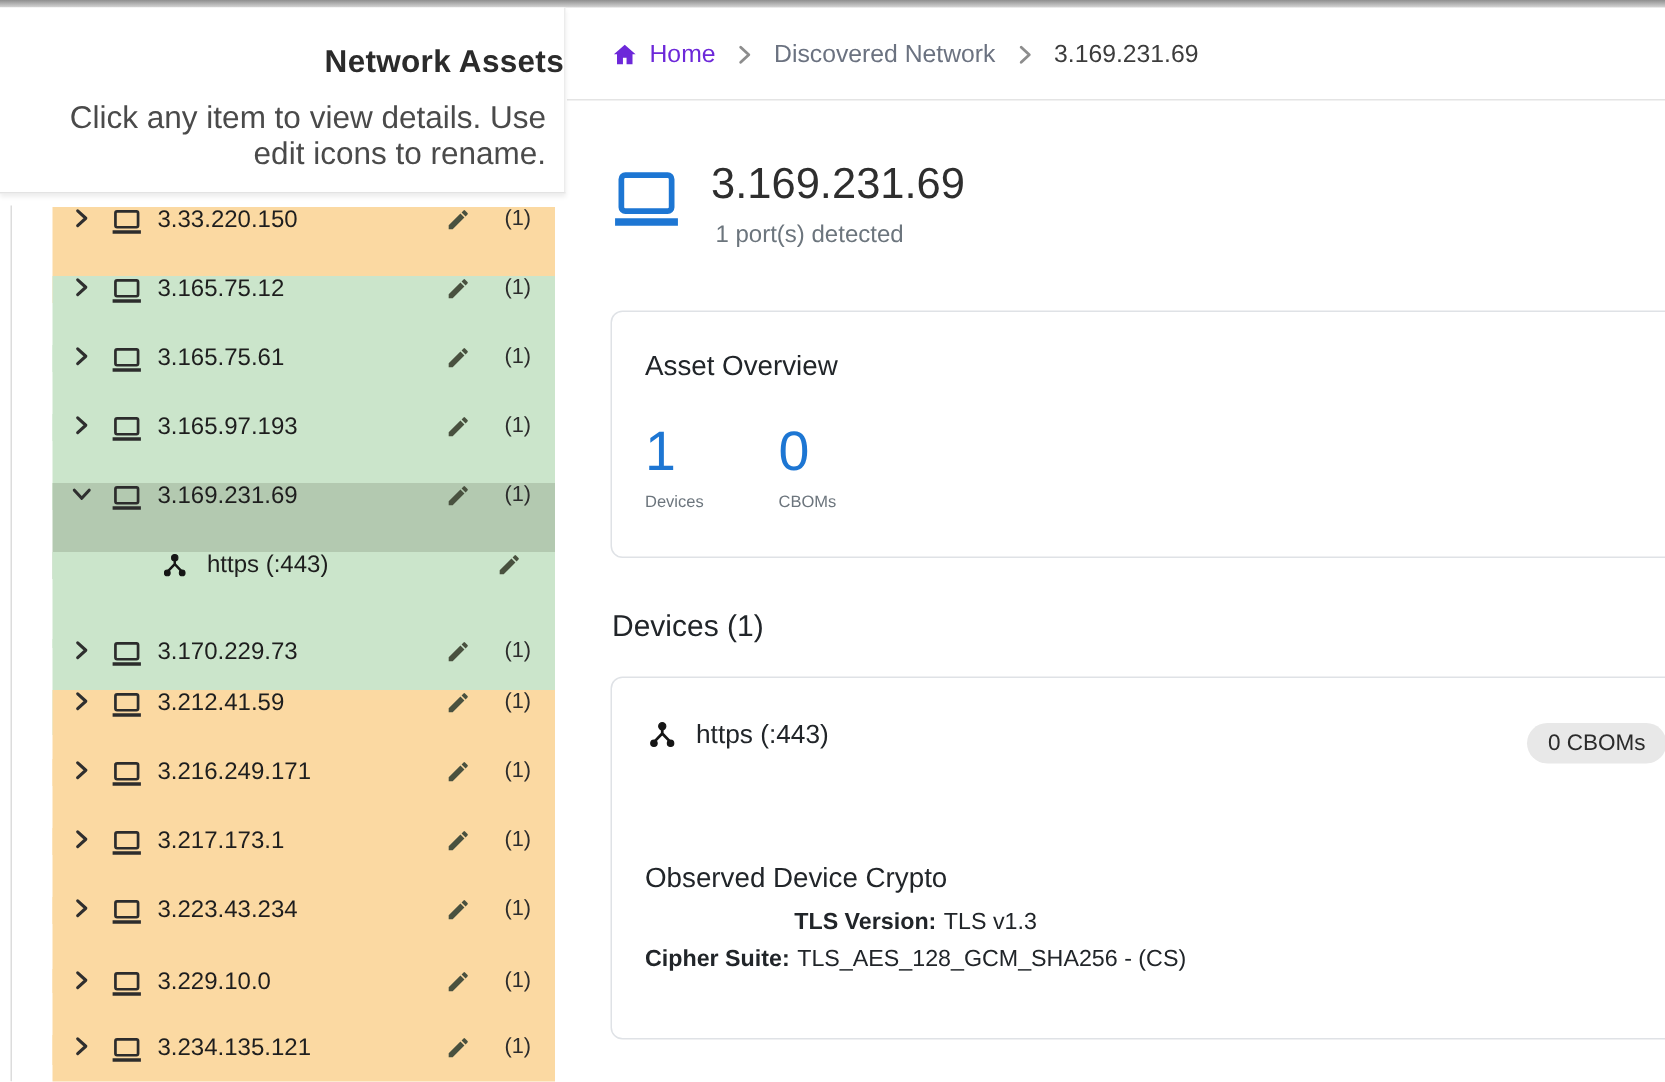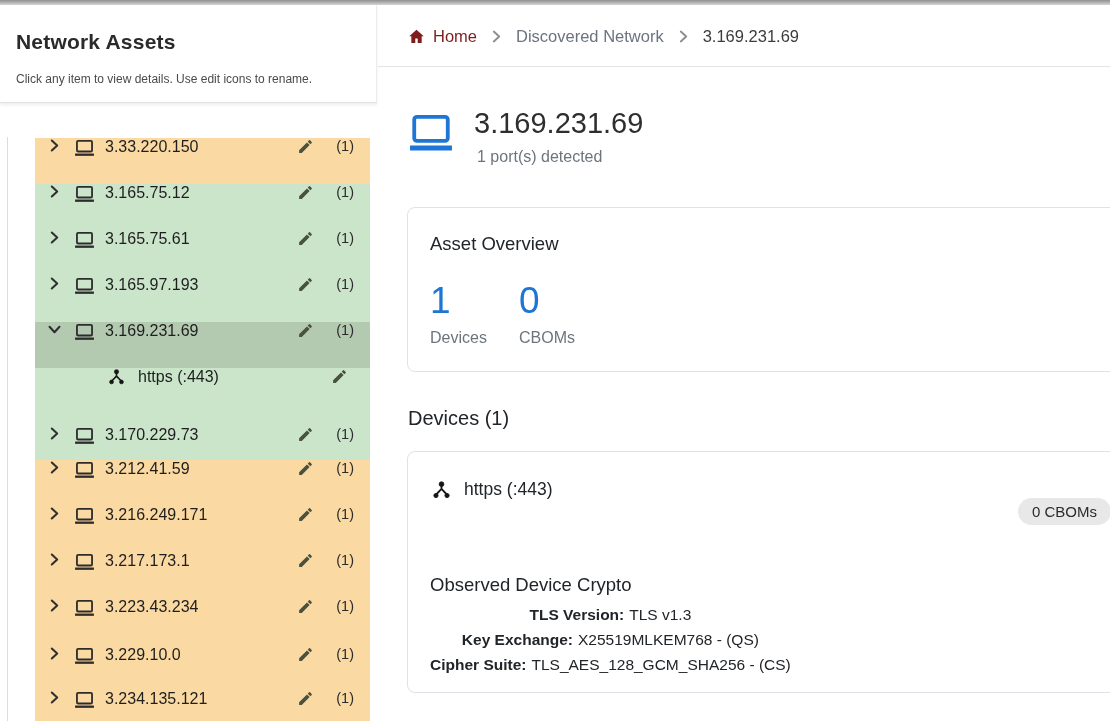--- a/index.html
+++ b/index.html
@@ -7,25 +7,25 @@
     width:1110px;height:721px;overflow:hidden;position:relative;
     background:#ffffff;
     font-family:"Liberation Sans","DejaVu Sans",sans-serif;
     -webkit-font-smoothing:antialiased;
   }
   
   .topbar{position:absolute;top:0;left:0;width:1110px;height:5px;
     background:linear-gradient(#8f8f8f,#d6d6d6);}
 
   
-  .sidebar-header{position:absolute;left:0;top:5px;width:377px;height:98px;
+  .sidebar-header{position:absolute;left:0;top:5px;width:377px;height:124px;
     background:#fff;border-right:1px solid #ececec;border-bottom:1px solid #e3e3e3;
-    box-shadow:0 2px 3px rgba(0,0,0,.07);z-index:5;box-sizing:border-box;}
+    box-shadow:0 2px 3px rgba(0,0,0,.07);z-index:5;box-sizing:border-box;text-align:right;}
   .sidebar-title{margin:25px 0 0 16px;font-size:21px;font-weight:700;color:#2b2b2b;letter-spacing:.2px;}
-  .sidebar-subtitle{margin:13px 16px 0 16px;width:348px;font-size:12px;line-height:24px;color:#4a4a4a;}
+  .sidebar-subtitle{margin:13px 16px 0 16px;width:348px;font-size:21px;line-height:24px;color:#4a4a4a;}
 
   .tree{position:absolute;left:0;top:138px;width:370px;height:583px;z-index:1;}
   .tree-rail{position:absolute;left:7px;top:-1px;width:1px;height:584px;background:#dcdcdc;}
   .tree-row{position:absolute;left:35px;width:335px;height:64px;box-sizing:border-box;
     display:flex;align-items:flex-start;padding:0 16px 0 15px;cursor:pointer;}
   .variant-warning{background:var(--row-warning,#fbd9a2);}
   .variant-success{background:var(--row-success,#cbe5cb);}
   .tree-row.selected{background:var(--row-selected,#b3c9b0);}
   .chev{width:10px;height:14px;display:flex;align-items:center;margin-right:14px;color:#2f2f2f;flex:0 0 auto;}
   .chev svg{display:block;}
@@ -34,46 +34,46 @@
   .tree-row.child{padding-left:73px;padding-right:22px;}
   .tree-row.child .row-icon{width:18px;height:18px;margin-right:12px;color:#161616;}
   .tree-lbl{font-size:16px;color:#1e1e1e;white-space:nowrap;}
   .sp{flex:1 1 auto;}
   .pencil{width:17px;height:17px;color:#49513f;display:flex;align-items:center;flex:0 0 auto;}
   .cnt{width:26px;margin-left:14px;text-align:right;font-size:14.5px;color:#2c2c2c;flex:0 0 auto;}
 
   
   .breadcrumb{position:absolute;left:408px;top:27px;display:flex;align-items:center;
     font-size:16.5px;color:#6b7280;}
-  .bc-home{display:flex;align-items:center;gap:8px;color:#7f1d1d;cursor:pointer;}
+  .bc-home{display:flex;align-items:center;gap:8px;color:#6d28d9;cursor:pointer;}
   .bc-sep{margin:0 15px;display:flex;align-items:center;color:#8d8d8d;}
   .bc-link{cursor:pointer;}
   .bc-current{color:#3c3c3c;}
   .main-divider{position:absolute;left:378px;top:66px;width:732px;height:1px;background:#e4e4e4;}
 
   .asset-laptop{position:absolute;left:408px;top:113px;width:46px;height:40px;color:var(--accent,#1d76d3);}
   .asset-title{position:absolute;left:474px;top:107px;font-size:29px;color:#2e2e2e;}
   .asset-sub{position:absolute;left:477px;top:148px;font-size:16px;color:#6c757d;}
 
   .card{position:absolute;background:#fff;border:1px solid #dfe2e6;border-radius:8px;box-sizing:border-box;}
   .overview-card{left:407px;top:207px;width:745px;height:165px;padding:25px 22px;}
   .card-heading{font-size:18.5px;color:#212529;}
   .stats{display:flex;margin-top:27px;}
   .stat{width:89px;}
   .stat-value{font-size:37px;line-height:1;color:var(--accent,#1d76d3);}
-  .stat-label{margin-top:10px;font-size:16px;color:#6c757d;}
+  .stat-label{margin-top:10px;font-size:11px;color:#6c757d;}
 
   .devices-heading{position:absolute;left:408px;top:407px;font-size:20px;color:#212529;}
 
   .device-card{left:407px;top:451px;width:745px;height:242px;}
   .device-header{position:absolute;left:24px;top:27px;display:flex;align-items:center;cursor:pointer;}
   .device-node-icon{width:19px;height:20px;color:#161616;display:flex;align-items:center;}
   .device-name{margin-left:13px;font-size:17.5px;color:#212529;}
   .cbom-badge{position:absolute;left:610px;top:30px;background:var(--badge-bg,#e8e8e8);
-    border-radius:15px;padding:5px 14px;font-size:15px;color:#2b2b2b;margin-top:16px;}
+    border-radius:15px;padding:5px 14px;font-size:15px;color:#2b2b2b;}
   .crypto-heading{position:absolute;left:22px;top:122px;font-size:18.5px;color:#212529;}
   .crypto-lines{position:absolute;left:22px;top:150px;font-size:15.5px;color:#212529;}
   .crypto-line{line-height:25px;text-align:center;}
   .crypto-line b{font-weight:700;margin-right:5px;}
 </style>
 </head>
 <body>
 
 <div class="topbar"></div>
 
@@ -414,16 +414,15 @@
         <circle cx="19" cy="19" r="2.7"></circle>
         <path d="M12 6.5v4.2M12 10.7 5 18M12 10.7 19 18" fill="none" stroke-width="2.3"></path>
       </svg>
     </span>
     <span class="device-name">https (:443)</span>
   </div>
   <span class="cbom-badge">0 CBOMs</span>
   <div class="crypto-heading">Observed Device Crypto</div>
   <div class="crypto-lines">
     <div class="crypto-line"><b>TLS Version:</b><span>TLS v1.3</span></div>
-    <div class="crypto-line"><b>Key Exchange:</b><span>X25519MLKEM768 - (QS)</span></div>
     <div class="crypto-line"><b>Cipher Suite:</b><span>TLS_AES_128_GCM_SHA256 - (CS)</span></div>
   </div>
 </div>
 
 </body></html>

